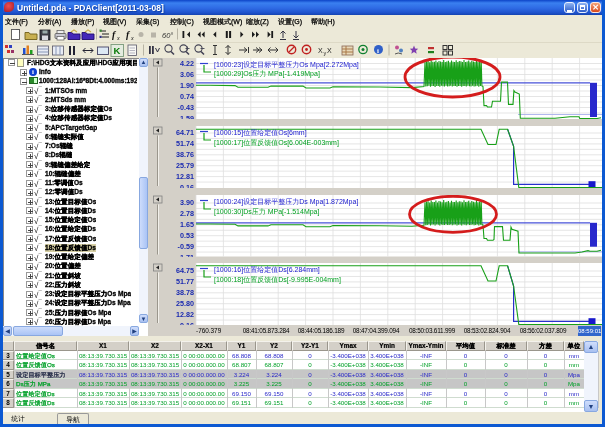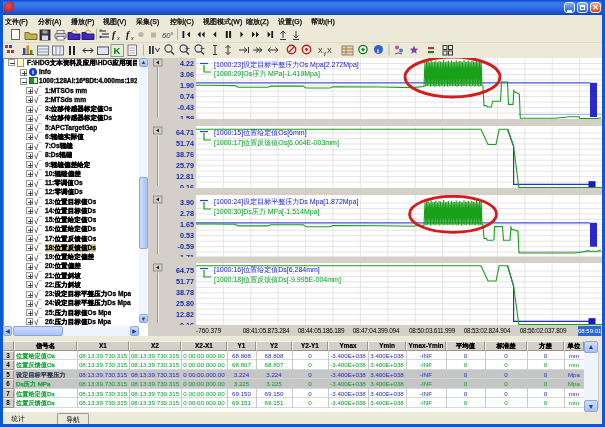--- a/index.html
+++ b/index.html
@@ -1,20 +1,21 @@
 <!DOCTYPE html>
 <html><head><meta charset="utf-8"><style>
 *{margin:0;padding:0;box-sizing:border-box}
 body{width:605px;height:427px;overflow:hidden;font-family:"Liberation Sans",sans-serif;position:relative;background:#ece9d8}
 .abs{position:absolute}
 </style></head><body>
 
 <div class="abs" style="left:0;top:0;width:605px;height:427px;border-left:3px solid #0c59d2;border-right:3px solid #0c59d2;border-bottom:3px solid #0c59d2;z-index:50;pointer-events:none"></div>
 <div class="abs" style="left:0;top:0;width:605px;height:15px;background:linear-gradient(180deg,#0d44c8 0%,#3a80f0 20%,#2e6ae4 55%,#1e52cc 85%,#1443b0 100%)">
 <div class="abs" style="left:4px;top:2px;width:10px;height:10px;background:radial-gradient(circle at 45% 40%,#f05050,#a01828);border-radius:50% 20% 50% 20%"></div>
+<div class="abs" style="left:17px;top:2.5px;font-size:8.5px;font-weight:bold;color:#fff;text-shadow:1px 1px 1px #1040a0">Untitled.pda - PDAClient[2011-03-08]</div>
 <div class="abs" style="left:564px;top:2px;width:11px;height:11px;background:linear-gradient(180deg,#8fb4f2,#2e5dc8);border:1px solid #e8f0ff;border-radius:3px">
       <div class="abs" style="left:2px;top:7px;width:5px;height:2px;background:#fff"></div>
     </div>
 <div class="abs" style="left:577px;top:2px;width:11px;height:11px;background:linear-gradient(180deg,#8fb4f2,#2e5dc8);border:1px solid #e8f0ff;border-radius:3px">
       <div class="abs" style="left:2px;top:2px;width:5px;height:5px;border:1px solid #fff;border-top-width:2px"></div>
     </div>
 <div class="abs" style="left:590px;top:2px;width:11px;height:11px;background:linear-gradient(180deg,#f4a478,#d8481e);border:1px solid #ffe8e0;border-radius:3px;color:#fff;font-size:8px;font-weight:bold;line-height:10px;text-align:center">✕</div>
 </div>
 <div class="abs" style="left:3px;top:15px;width:599px;height:12px;background:#ece9d8"></div>
 <div class="abs" style="left:5px;top:16.5px;font-size:7px;color:#000;-webkit-text-stroke:0.25px #000;white-space:nowrap">文件(F)</div>

